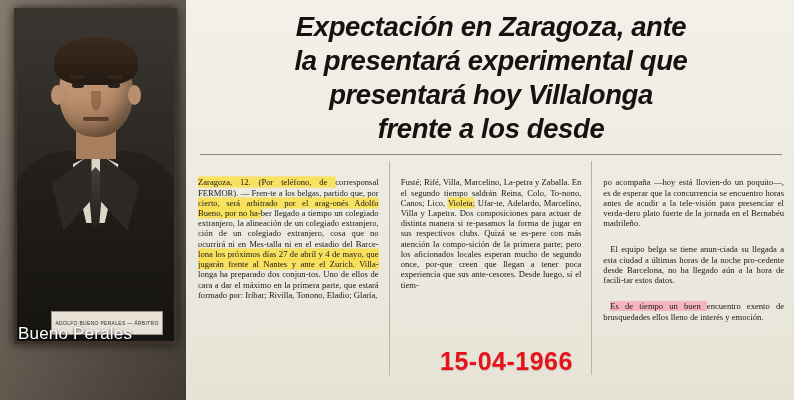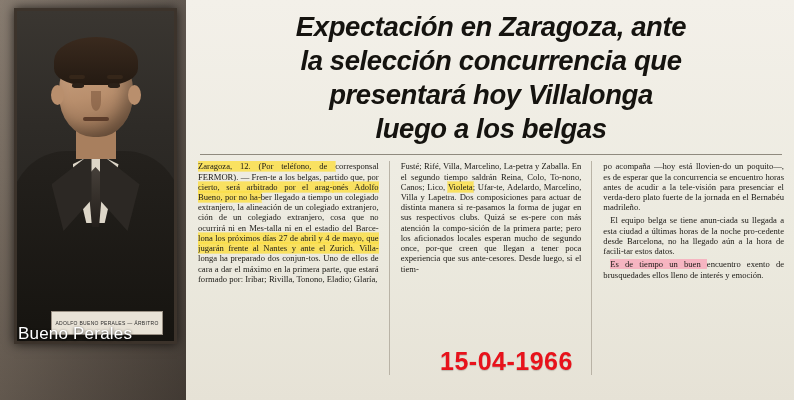--- a/index.html
+++ b/index.html
@@ -239,21 +239,21 @@
   .col {
     flex: 1 1 0;
     position: relative;
     overflow: hidden;
   }
   .col + .col {
     border-left: 1px solid #b9b3a6;
     padding-left: 11px;
   }
   .col p {
-    margin: 0 0 3px 0;
+    margin: 16px 0 3px 0;
     text-indent: 7px;
     hyphens: auto;
   }
   .col p.first { text-indent: 0; }
   .hl {
     background: rgba(252, 222, 60, 0.78);
     box-shadow: 0 0 0 1px rgba(252,222,60,0.5);
   }
   .hl-pink {
     background: rgba(255, 138, 170, 0.55);
@@ -296,23 +296,23 @@
         <div class="mouth"></div>
       </div>
       <div class="photo-caption-plate">ADOLFO BUENO PERALES — ÁRBITRO</div>
     </div>
     <div class="photo-watermark">Bueno Perales</div>
   </div>
 
   <div class="news">
     <div class="headline">
       <div>Expectación en Zaragoza, ante</div>
-      <div>la selección concurrencia que</div>
+      <div>la presentará experimental que</div>
       <div>presentará hoy Villalonga</div>
-      <div>luego a los belgas</div>
+      <div>frente a los desde</div>
     </div>
     <div class="rule"></div>
 
     <div class="columns" id="columns">
         <div class="col">
           <p class="first"><span class="hl">Zaragoza, 12. (Por teléfono, de </span><span>corresponsal FERMOR). — Fren-</span><span>te a los belgas, partido que, por </span><span class="hl">cierto, será arbitrado por el arag-</span><span class="hl">onés Adolfo Bueno, por no ha-</span><span>ber llegado a tiempo un colegiado extranjero, </span><span>la alineación de un colegiado extranjero, </span><span>ción de un colegiado extranjero, </span><span>cosa que no ocurrirá ni en Mes-</span><span>talla ni en el estadio del Barce-</span><span class="hl">lona los próximos días 27 de abril </span><span class="hl">y 4 de mayo, que jugarán frente </span><span class="hl">al Nantes y ante el Zurich. Villa-</span><span>longa ha preparado dos conjun-</span><span>tos. Uno de ellos de cara a dar </span><span>el máximo en la primera parte, </span><span>que estará formado por: Iribar; </span><span>Rivilla, Tonono, Eladio; Glaría, </span></p>
         </div>
         <div class="col">
           <p class="first"><span>Fusté; Rifé, Villa, Marcelino, La-</span><span>petra y Zaballa. En el segundo </span><span>tiempo saldrán Reina, Colo, To-</span><span>nono, Canos; Lico, </span><span class="hl">Violeta</span><span>; Ufar-</span><span>te, Adelardo, Marcelino, Villa y </span><span>Lapetra. Dos composiciones para </span><span>actuar de distinta manera si re-</span><span>pasamos la forma de jugar en </span><span>sus respectivos clubs. Quizá se es-</span><span>pere con más atención la compo-</span><span>sición de la primera parte; pero </span><span>los aficionados locales esperan </span><span>mucho de segundo once, por-</span><span>que creen que llegan a tener </span><span>poca experiencia que sus ante-</span><span>cesores. Desde luego, si el tiem-</span></p>
         </div>

